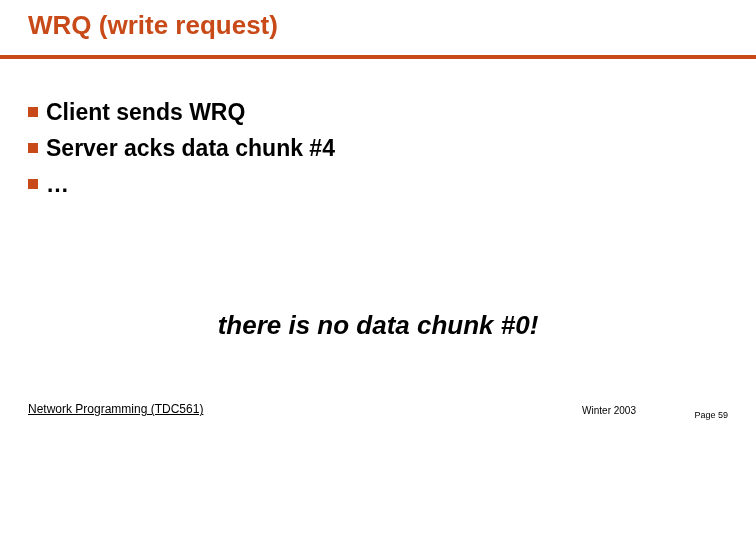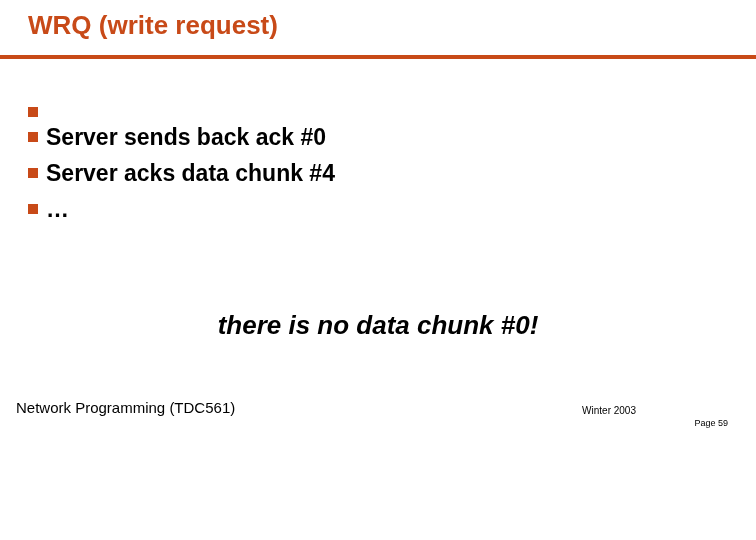--- a/index.html
+++ b/index.html
@@ -63,54 +63,52 @@
     width: 756px;
     text-align: center;
     font-size: 26px;
     font-weight: bold;
     font-style: italic;
     color: #000000;
   }
   .footer-left {
     position: absolute;
     bottom: 12px;
-    left: 16px;
-    font-size: 15px;
+    left: 28px;
+    font-size: 12px;
     color: #000000;
+    text-decoration: underline;
   }
   .footer-mid {
     position: absolute;
     bottom: 12px;
     right: 120px;
     font-size: 10px;
     color: #000000;
   }
   .footer-right {
     position: absolute;
-    bottom: 0;
+    bottom: 8px;
     right: 28px;
     font-size: 9px;
     color: #000000;
   }
 </style>
 </head>
 <body>
 
 <div class="slide">
 
   <div class="title">WRQ (write request)</div>
   <div class="rule"></div>
 
   <div class="bullets">
     <div class="bullet-row">
       <div class="square"></div>
-    </div>
-    <div class="bullet-row">
-      <div class="square"></div>
-      <div>Server sends back ack #0</div>
+      <div>Client sends WRQ</div>
     </div>
     <div class="bullet-row">
       <div class="square"></div>
       <div>Server acks data chunk #4</div>
     </div>
     <div class="bullet-row">
       <div class="square"></div>
       <div>…</div>
     </div>
   </div>

